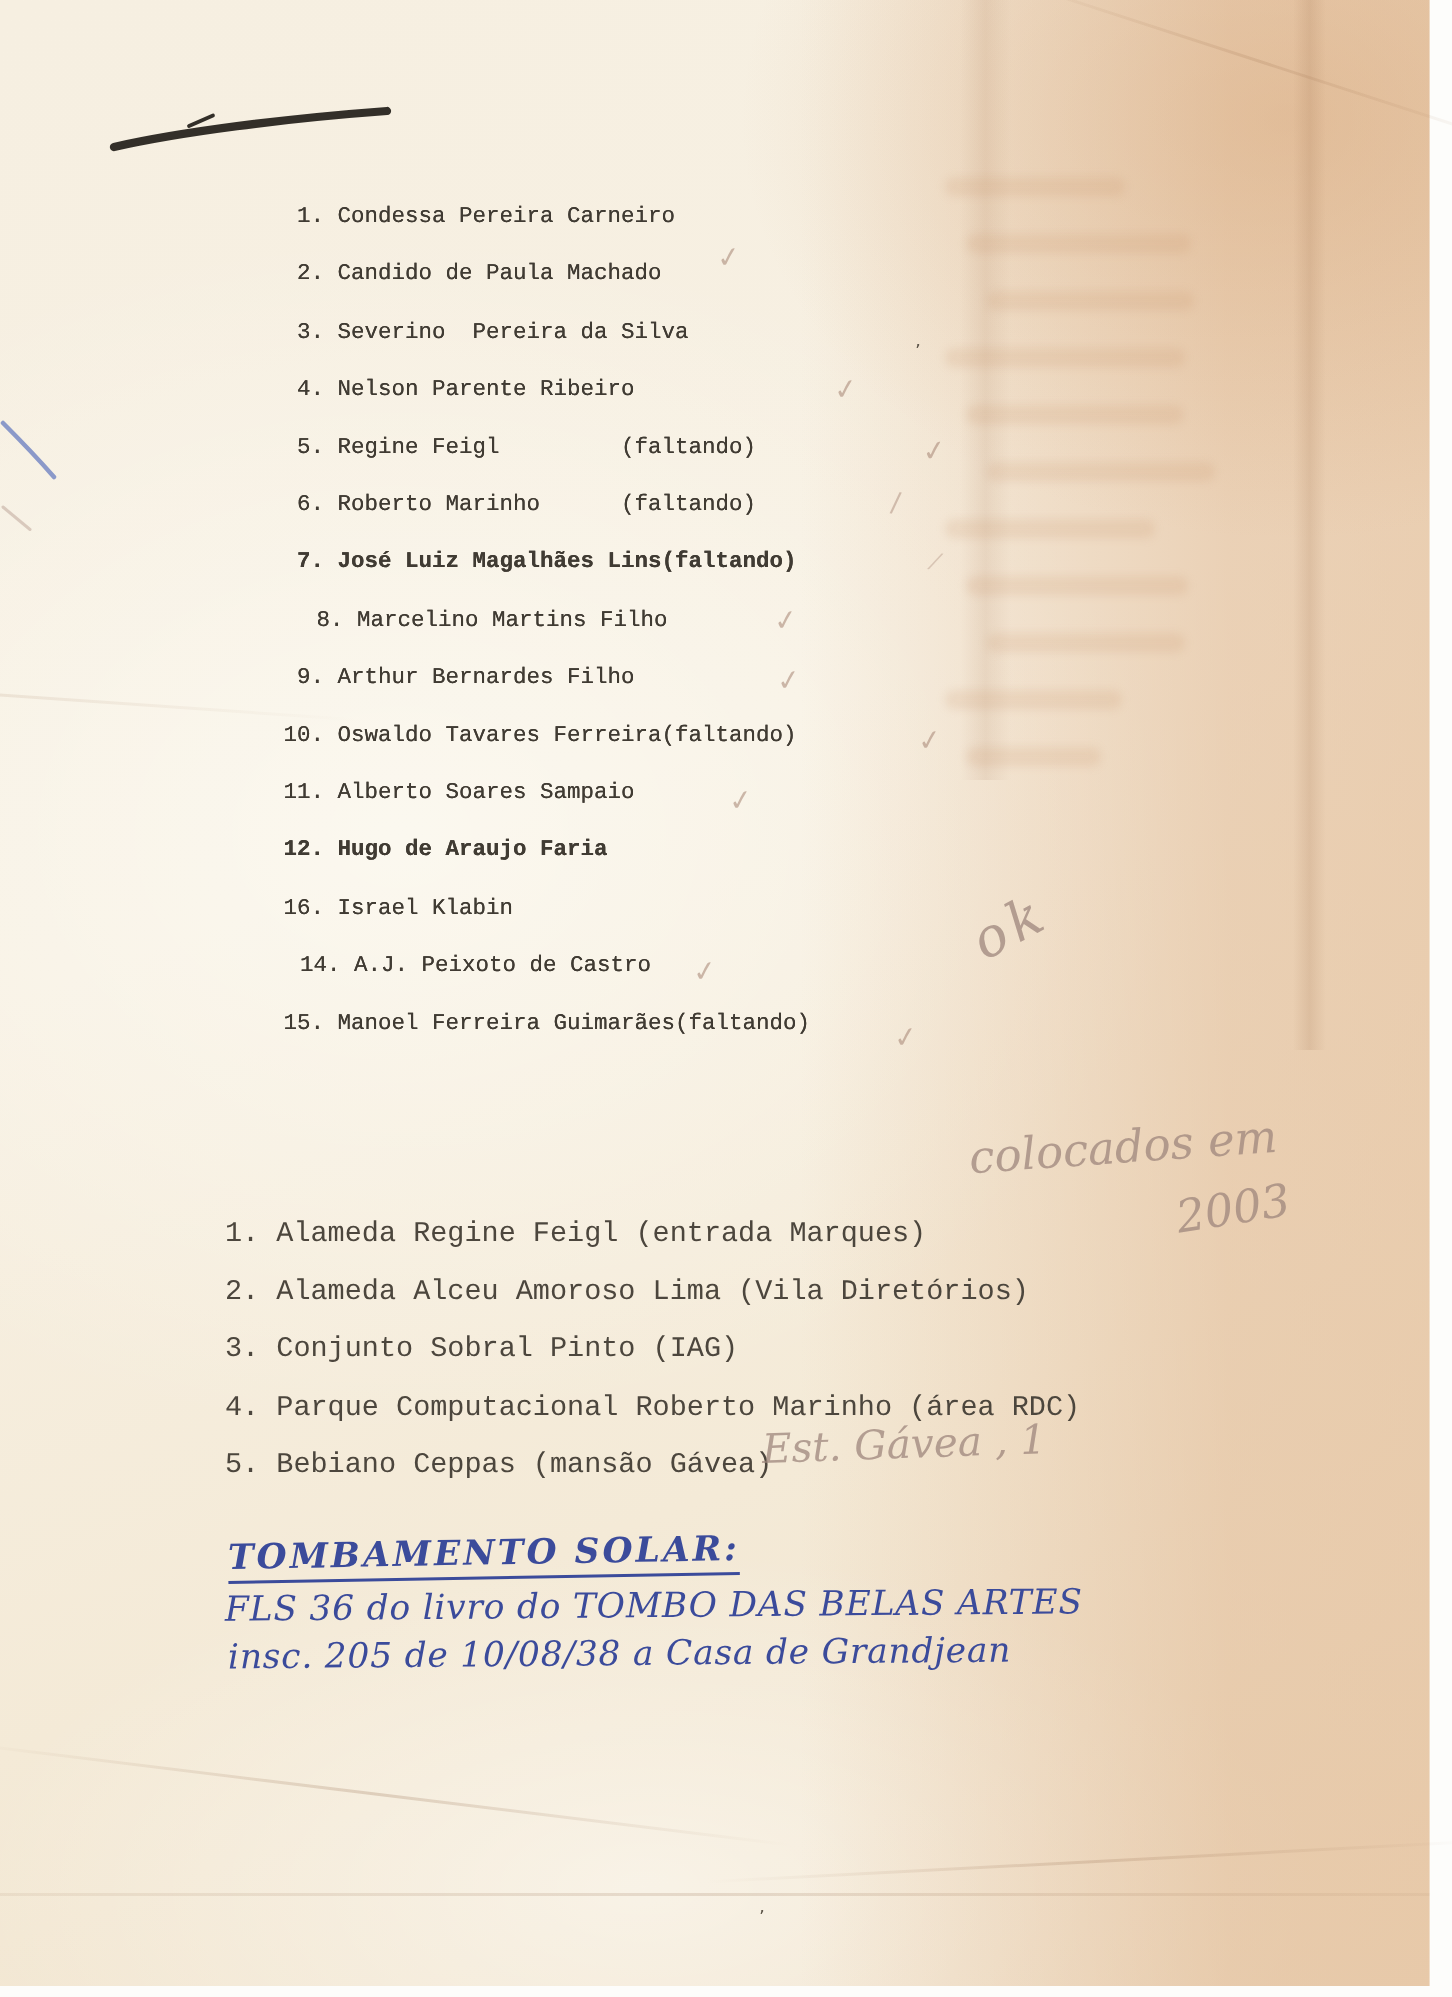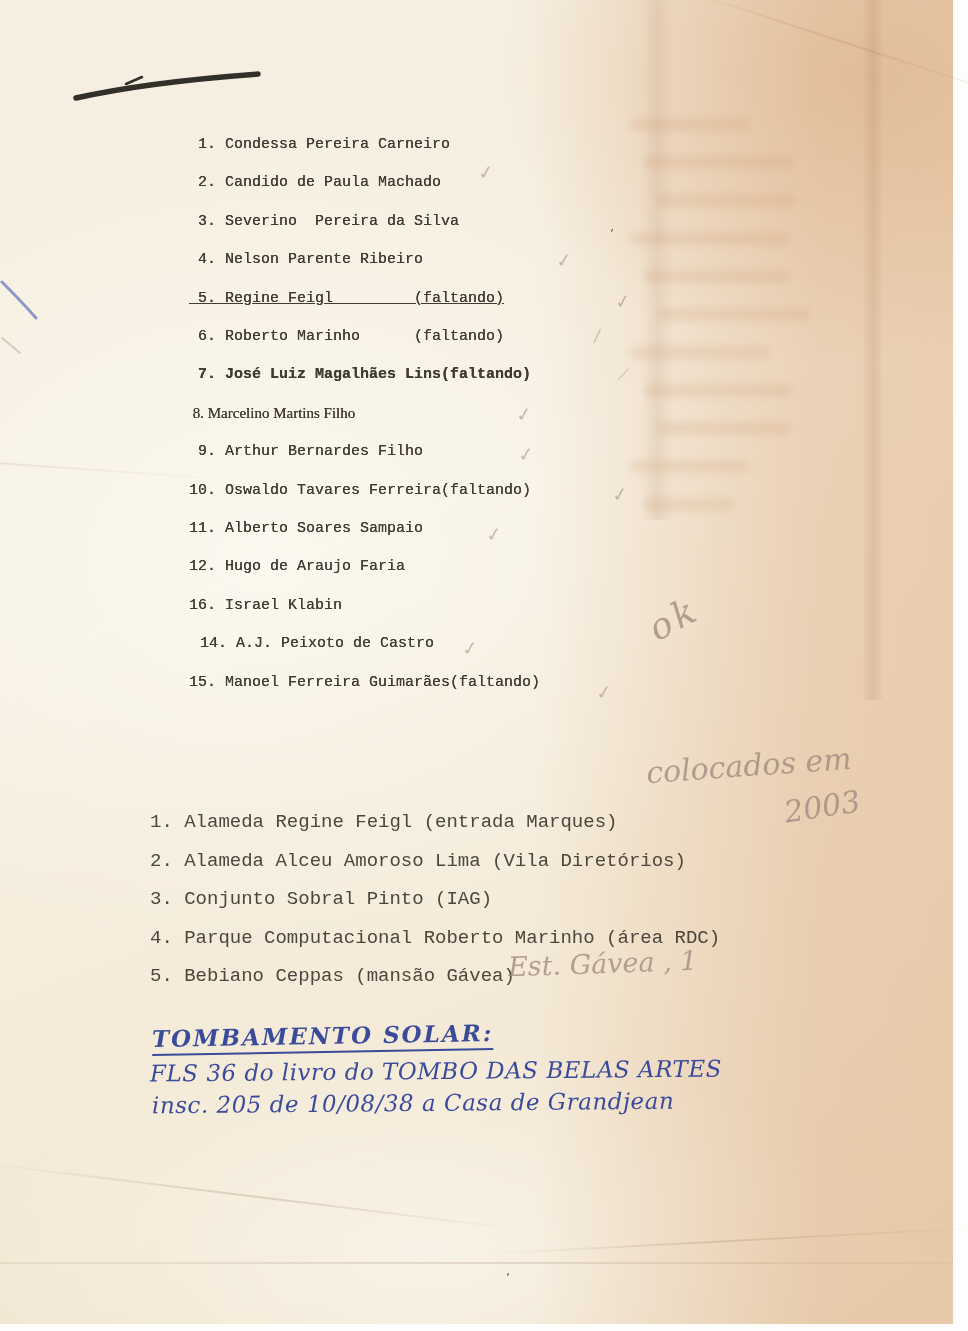--- a/index.html
+++ b/index.html
@@ -67,28 +67,28 @@
         <div style="width: 132px; margin-left: 58px; margin-bottom: 25px;"></div>
         <div style="width: 118px; margin-left: 30px; margin-bottom: 25px;"></div>
         <div style="width: 90px; margin-left: 44px; margin-bottom: 25px;"></div>
       </div>
 
     <div id="list1">
         <div class="row sec1-row" style="left: 173px; top: 137px;"> 1. Condessa Pereira Carneiro</div>
         <div class="row sec1-row" style="left: 173px; top: 175.4px;"> 2. Candido de Paula Machado</div>
         <div class="row sec1-row" style="left: 173px; top: 213.8px;"> 3. Severino  Pereira da Silva</div>
         <div class="row sec1-row" style="left: 173px; top: 252.2px;"> 4. Nelson Parente Ribeiro</div>
-        <div class="row sec1-row" style="left: 173px; top: 290.6px; text-decoration: underline;"> 5. Regine Feigl         (faltando)</div>
+        <div class="row sec1-row" style="left: 173px; top: 290.6px;"> 5. Regine Feigl         (faltando)</div>
         <div class="row sec1-row" style="left: 173px; top: 329px;"> 6. Roberto Marinho      (faltando)</div>
         <div class="row sec1-row" style="left: 173px; top: 367.4px; font-weight: bold;"> 7. José Luiz Magalhães Lins(faltando)</div>
-        <div class="row sec1-row" style="left: 173px; top: 405.8px; font-family: Liberation Serif, serif;"> 8. Marcelino Martins Filho</div>
+        <div class="row sec1-row" style="left: 186px; top: 405.8px;"> 8. Marcelino Martins Filho</div>
         <div class="row sec1-row" style="left: 173px; top: 444.2px;"> 9. Arthur Bernardes Filho</div>
         <div class="row sec1-row" style="left: 173px; top: 482.6px;">10. Oswaldo Tavares Ferreira(faltando)</div>
         <div class="row sec1-row" style="left: 173px; top: 521px;">11. Alberto Soares Sampaio</div>
-        <div class="row sec1-row" style="left: 173px; top: 559.4px;">12. Hugo de Araujo Faria</div>
+        <div class="row sec1-row" style="left: 173px; top: 559.4px; font-weight: bold;">12. Hugo de Araujo Faria</div>
         <div class="row sec1-row" style="left: 173px; top: 597.8px;">16. Israel Klabin</div>
         <div class="row sec1-row" style="left: 184px; top: 636.2px;">14. A.J. Peixoto de Castro</div>
         <div class="row sec1-row" style="left: 173px; top: 674.6px;">15. Manoel Ferreira Guimarães(faltando)</div>
       </div>
 
     <div id="list2">
         <div class="row sec2-row" style="left: 150px; top: 813px;">1. Alameda Regine Feigl (entrada Marques)</div>
         <div class="row sec2-row" style="left: 150px; top: 851.6px;">2. Alameda Alceu Amoroso Lima (Vila Diretórios)</div>
         <div class="row sec2-row" style="left: 150px; top: 890.2px;">3. Conjunto Sobral Pinto (IAG)</div>
         <div class="row sec2-row" style="left: 150px; top: 928.8px;">4. Parque Computacional Roberto Marinho (área RDC)</div>

